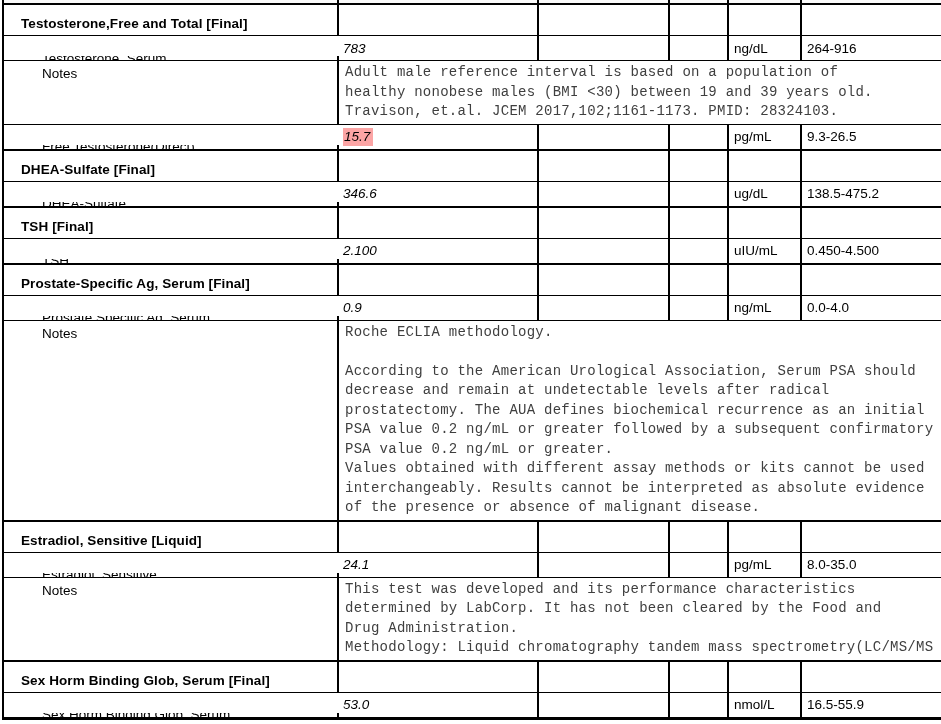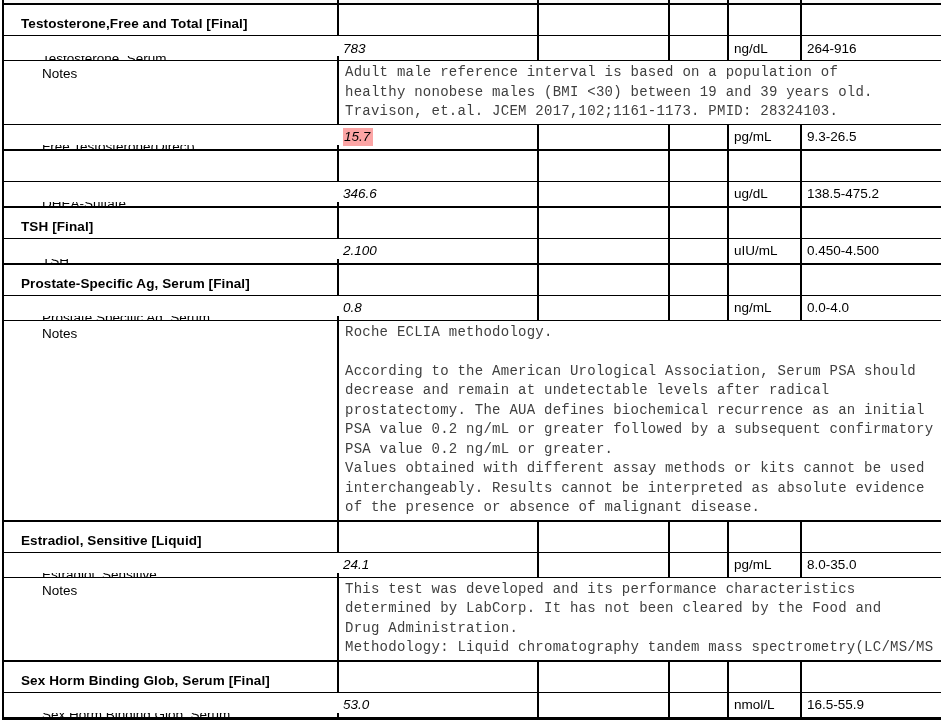--- a/index.html
+++ b/index.html
@@ -109,20 +109,21 @@
       <div class="cell cell-name">Free Testosterone(Direct)</div>
       <div class="cell cell-value">
         <span class="hl">15.7</span>
       </div>
       <div class="cell cell-empty"></div>
       <div class="cell cell-empty"></div>
       <div class="cell cell-units">pg/mL</div>
       <div class="cell cell-range">9.3-26.5</div>
     </div>
     <div class="row section">
+      <div class="cell cell-name">DHEA-Sulfate [Final]</div>
       <div class="cell cell-empty"></div>
       <div class="cell cell-empty"></div>
       <div class="cell cell-empty"></div>
       <div class="cell cell-empty"></div>
       <div class="cell cell-empty"></div>
     </div>
     <div class="row result sep">
       <div class="cell cell-name">DHEA-Sulfate</div>
       <div class="cell cell-value">
         <span>346.6</span>
@@ -154,21 +155,21 @@
       <div class="cell cell-name">Prostate-Specific Ag, Serum [Final]</div>
       <div class="cell cell-empty"></div>
       <div class="cell cell-empty"></div>
       <div class="cell cell-empty"></div>
       <div class="cell cell-empty"></div>
       <div class="cell cell-empty"></div>
     </div>
     <div class="row result">
       <div class="cell cell-name">Prostate Specific Ag, Serum</div>
       <div class="cell cell-value">
-        <span>0.8</span>
+        <span>0.9</span>
       </div>
       <div class="cell cell-empty"></div>
       <div class="cell cell-empty"></div>
       <div class="cell cell-units">ng/mL</div>
       <div class="cell cell-range">0.0-4.0</div>
     </div>
     <div class="row notes sep">
       <div class="cell cell-label">Notes</div>
       <div class="cell cell-text"><div class="note-line">Roche ECLIA methodology.</div><div class="note-line"></div><div class="note-line">According to the American Urological Association, Serum PSA should</div><div class="note-line">decrease and remain at undetectable levels after radical</div><div class="note-line">prostatectomy. The AUA defines biochemical recurrence as an initial</div><div class="note-line">PSA value 0.2 ng/mL or greater followed by a subsequent confirmatory</div><div class="note-line">PSA value 0.2 ng/mL or greater.</div><div class="note-line">Values obtained with different assay methods or kits cannot be used</div><div class="note-line">interchangeably. Results cannot be interpreted as absolute evidence</div><div class="note-line">of the presence or absence of malignant disease.</div></div>
     </div>

